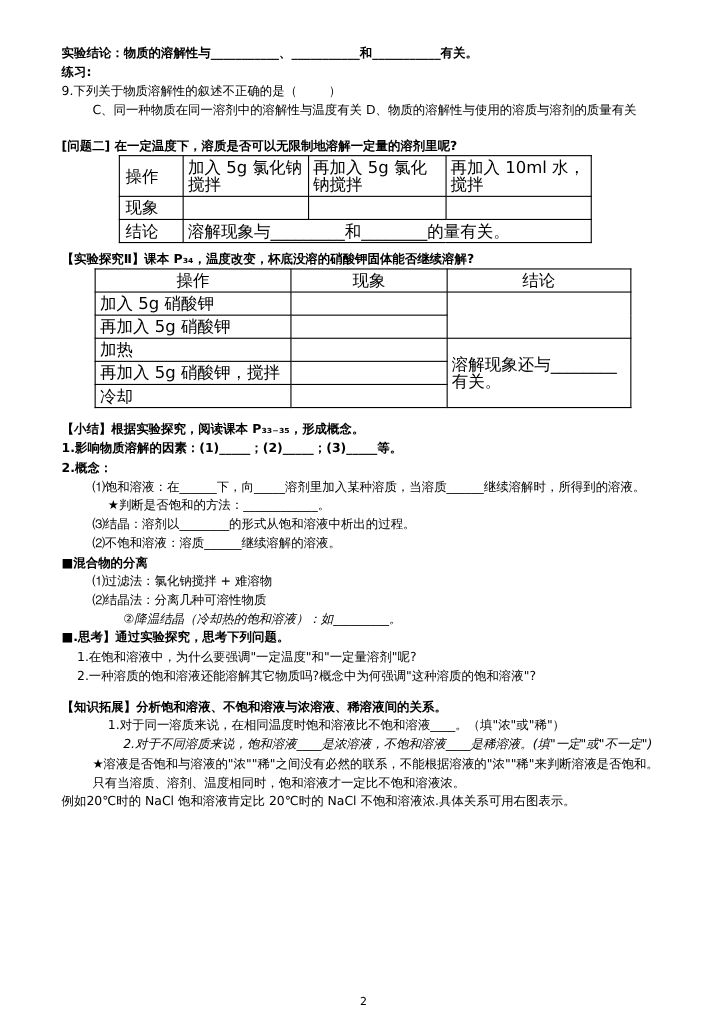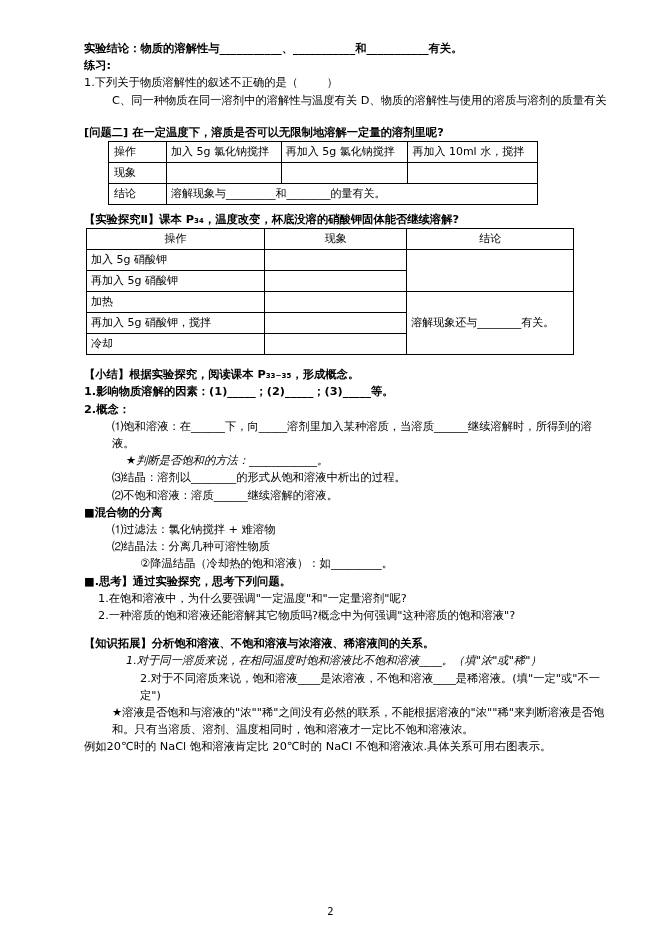--- a/index.html
+++ b/index.html
@@ -17,35 +17,34 @@
     height: 935px;
     background: #fff;
     box-sizing: border-box;
     padding: 40px 52px 0 56px;
     overflow: hidden;
   }
   .line {
     font-size: 11.3px;
     line-height: 17.2px;
     white-space: pre-wrap;
-    margin-left: 28px;
   }
   .b { font-weight: bold; }
   .ind-1 { padding-left: 14px; }
   .ind-2 { padding-left: 28px; }
-  .ind-3 { padding-left: 42px; font-style: italic; }
-  .ind-4 { padding-left: 56px; }
+  .ind-3 { padding-left: 42px; }
+  .ind-4 { padding-left: 56px; font-style: italic; }
   .gap-s { height: 6px; }
   .gap-m { height: 11px; }
   .gap-l { height: 15px; }
 
   
   table {
     border-collapse: collapse;
-    font-size: 11px;
+    font-size: 15px;
     line-height: 16px;
   }
   table td {
     border: 1px solid #000;
     padding: 2px 4px;
     vertical-align: middle;
   }
   .tbl1 {
     width: 430px;
     margin-left: 52px;
@@ -77,21 +76,21 @@
     font-size: 10px;
   }
 </style>
 </head>
 <body>
 
 <div class="page">
 
   <div class="line b">实验结论：物质的溶解性与___________、___________和___________有关。</div>
   <div class="line b">练习:</div>
-  <div class="line">1.下列关于物质溶解性的叙述不正确的是（        ）</div>
+  <div class="line">9.下列关于物质溶解性的叙述不正确的是（        ）</div>
   <div class="line ind-2">C、同一种物质在同一溶剂中的溶解性与温度有关 D、物质的溶解性与使用的溶质与溶剂的质量有关</div>
 
   <div class="gap-l"></div>
 
   <div class="line b">[问题二] 在一定温度下，溶质是否可以无限制地溶解一定量的溶剂里呢?</div>
 
   <table class="tbl1">
     <tbody>
         <tr>
       <td class="lab">操作</td>

